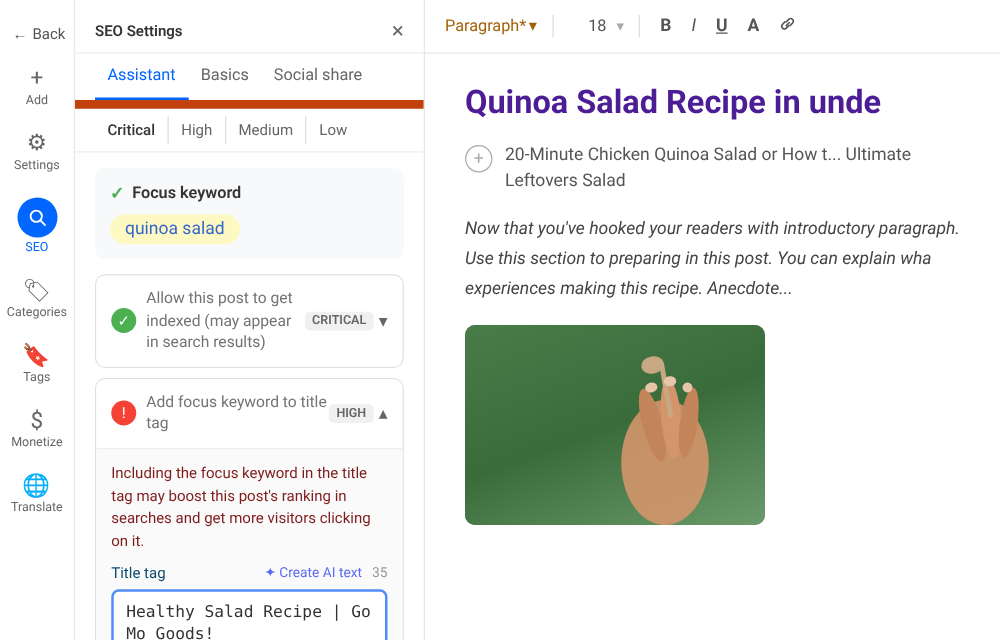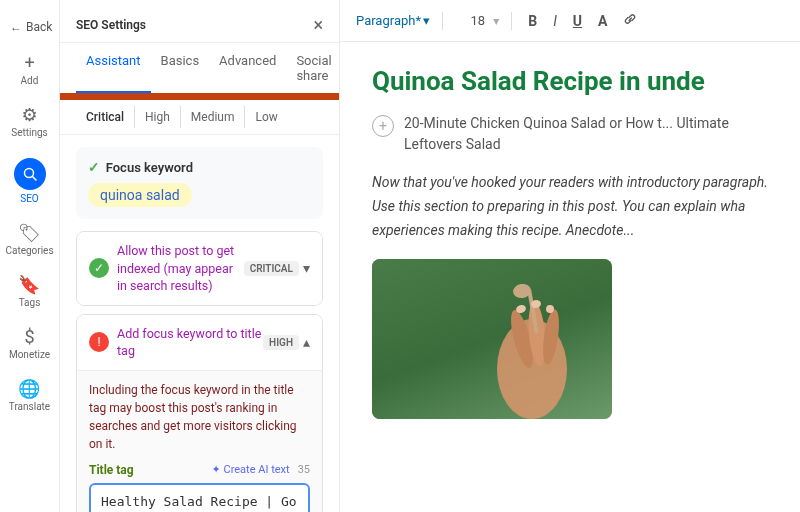--- a/index.html
+++ b/index.html
@@ -173,21 +173,21 @@
       justify-content: center;
       font-size: 12px;
       flex-shrink: 0;
       margin-right: 8px;
     }
     .check-status-icon.green { background: #4caf50; color: white; }
     .check-status-icon.red { background: #f44336; color: white; }
     .check-text {
       flex: 1;
       font-size: 12.5px;
-      color: #a21caf;
+      color: #737373;
       line-height: 1.4;
     }
     .check-badge {
       font-size: 10px;
       color: #666;
       background: #f0f0f0;
       padding: 2px 6px;
       border-radius: 4px;
       margin-right: 4px;
       text-transform: uppercase;
@@ -206,21 +206,21 @@
       color: #7f1d1d;
       line-height: 1.5;
       margin-bottom: 10px;
     }
     .field-label-row {
       display: flex;
       align-items: center;
       justify-content: space-between;
       margin-bottom: 6px;
     }
-    .field-label { font-size: 12px; font-weight: 700; color: #4d7c0f; }
+    .field-label { font-size: 12px; font-weight: 400; color: #0c4a6e; }
     .ai-create-btn {
       font-size: 11px;
       color: #5b6af0;
       cursor: pointer;
       display: flex;
       align-items: center;
       gap: 3px;
     }
     .char-count { font-size: 11px; color: #999; text-align: right; }
     .field-input {
@@ -245,21 +245,21 @@
     }
     .editor-toolbar {
       padding: 10px 16px;
       border-bottom: 1px solid #e8e8e8;
       display: flex;
       align-items: center;
       gap: 8px;
     }
     .toolbar-select {
       font-size: 13px;
-      color: #0369a1;
+      color: #a16207;
       display: flex;
       align-items: center;
       gap: 2px;
     }
     .toolbar-divider { width: 1px; height: 18px; background: #ddd; margin: 0 4px; }
     .toolbar-btn {
       font-size: 14px;
       color: #555;
       cursor: pointer;
       padding: 2px 4px;
@@ -267,21 +267,21 @@
     }
     .toolbar-btn.italic { font-style: italic; font-weight: normal; }
     .editor-content {
       flex: 1;
       padding: 24px 32px;
       overflow-y: auto;
     }
     .article-title {
       font-size: 26px;
       font-weight: 700;
-      color: #15803d;
+      color: #4c1d95;
       margin-bottom: 16px;
       line-height: 1.2;
     }
     .article-subtitle-row {
       display: flex;
       align-items: flex-start;
       gap: 10px;
       margin-bottom: 16px;
     }
     .plus-icon-circle {
@@ -383,23 +383,20 @@
   <div class="seo-header">
     <span class="seo-title">SEO Settings</span>
     <span class="close-btn">×</span>
   </div>
   <div class="seo-tabs">
     <div class="seo-tab active">
       <span>Assistant</span>
     </div>
     <div class="seo-tab">
       <span>Basics</span>
-    </div>
-    <div class="seo-tab">
-      <span>Advanced</span>
     </div>
     <div class="seo-tab">
       <span>Social share</span>
     </div>
   </div>
   <div class="priority-tabs">
     <div class="priority-tab active">
       <span>Critical</span>
     </div>
     <div class="priority-tab">

